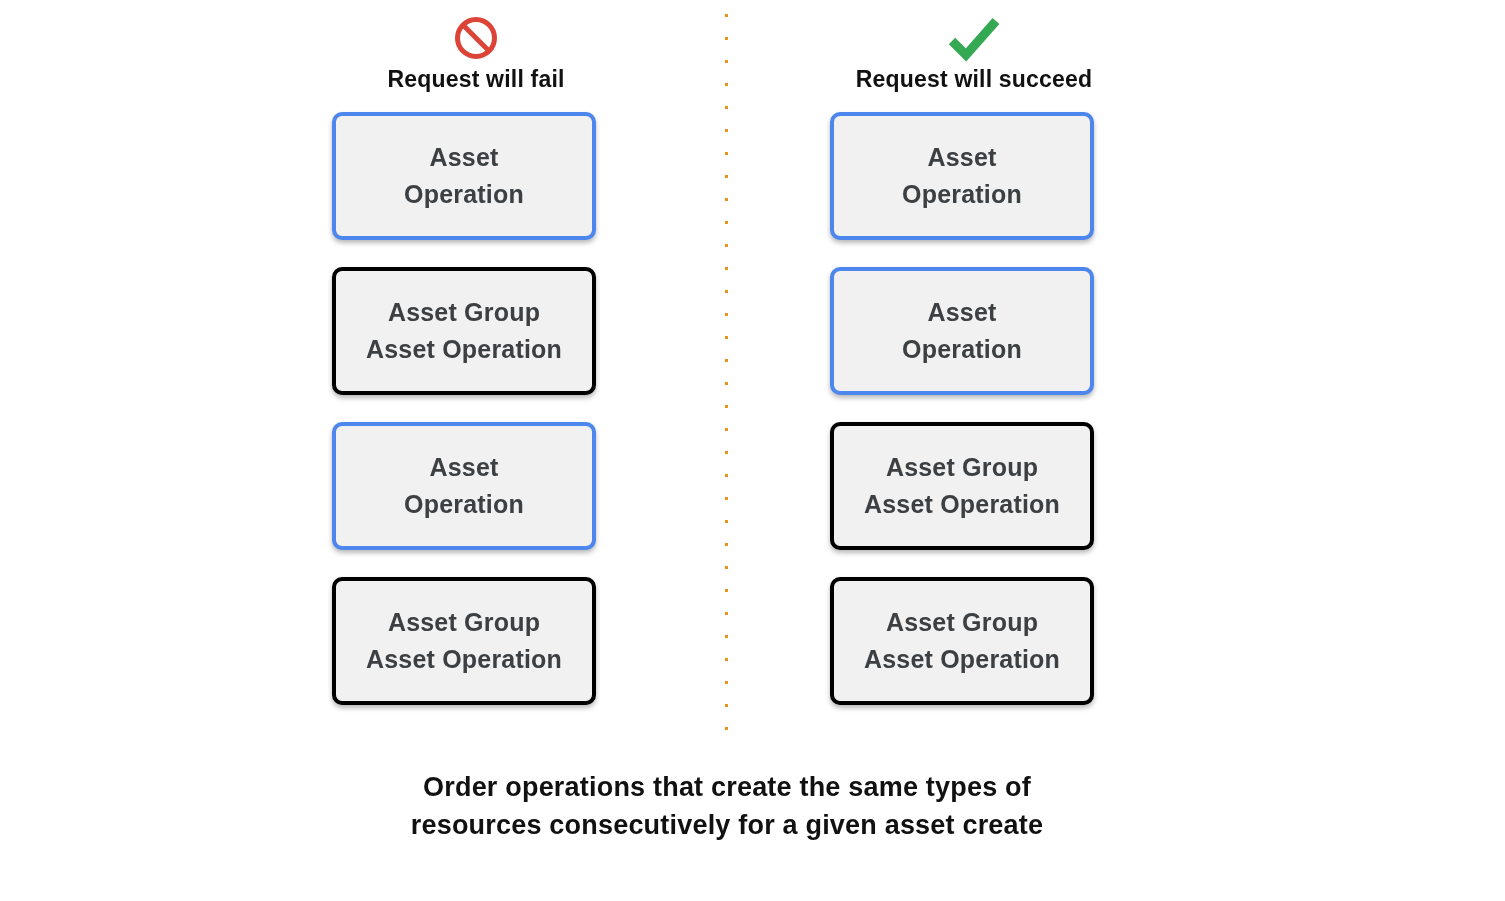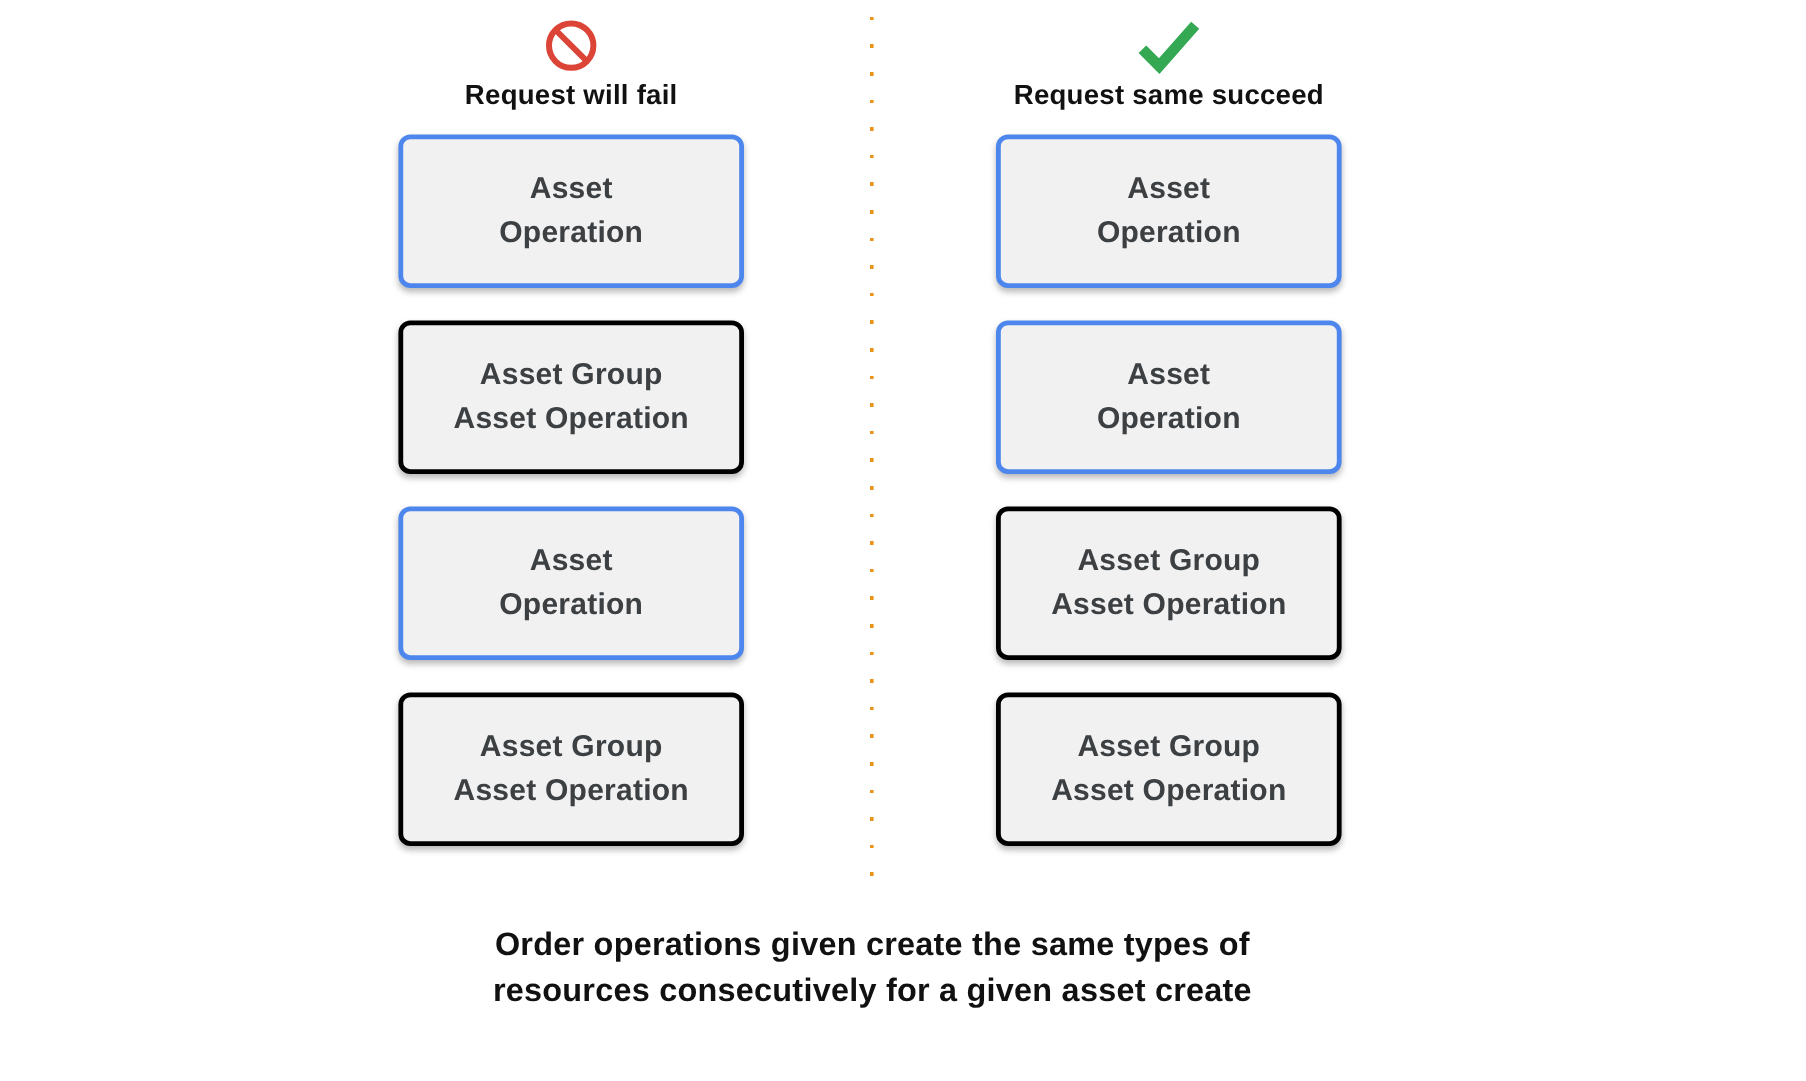--- a/index.html
+++ b/index.html
@@ -15,21 +15,21 @@
   .column-succeed { left: 830px; }
 
   .col-header { height: 100px; display: flex; flex-direction: column; align-items: center; justify-content: flex-start; }
   .col-icon { height: 52px; display: flex; align-items: center; justify-content: center; }
   .col-title {
     font-size: 23px; font-weight: bold; color: #111111;
     letter-spacing: 0.2px; margin-top: 2px; white-space: nowrap;
   }
 
   .box {
-    width: 288px; height: 128px; margin-bottom: 27px;
+    width: 264px; height: 128px; margin-bottom: 27px;
     background: #f1f1f1; border-radius: 10px;
     display: flex; flex-direction: column; align-items: center; justify-content: center;
     box-shadow: 0 3px 5px rgba(0,0,0,0.28);
   }
   .box-blue   { border: 4px solid #4d86ec; }
   .box-orange { border: 4px solid #000000; }
   .box-line {
     font-size: 25px; font-weight: bold; color: #3c4043;
     line-height: 37px; letter-spacing: 0.2px; white-space: nowrap;
   }
@@ -81,38 +81,38 @@
 
   <div class="divider"></div>
 
   <div class="column column-succeed">
     <div class="col-header">
       <div class="col-icon">
         <svg width="60" height="48" viewBox="0 0 60 48" aria-hidden="true">
           <path d="M8 27 L22 41 L52 7" fill="none" stroke="#34a853" stroke-width="9" stroke-linecap="butt" stroke-linejoin="miter"></path>
         </svg>
       </div>
-      <div class="col-title">Request same succeed</div>
+      <div class="col-title">Request will succeed</div>
     </div>
     <div class="box box-blue">
       <span class="box-line">Asset</span>
       <span class="box-line">Operation</span>
     </div>
     <div class="box box-blue">
       <span class="box-line">Asset</span>
       <span class="box-line">Operation</span>
     </div>
     <div class="box box-orange">
       <span class="box-line">Asset Group</span>
       <span class="box-line">Asset Operation</span>
     </div>
     <div class="box box-orange">
       <span class="box-line">Asset Group</span>
       <span class="box-line">Asset Operation</span>
     </div>
   </div>
 
   <div class="caption">
-    <div>Order operations given create the same types of</div>
+    <div>Order operations that create the same types of</div>
     <div>resources consecutively for a given asset create</div>
   </div>
 
 </div>
 
 </body></html>

